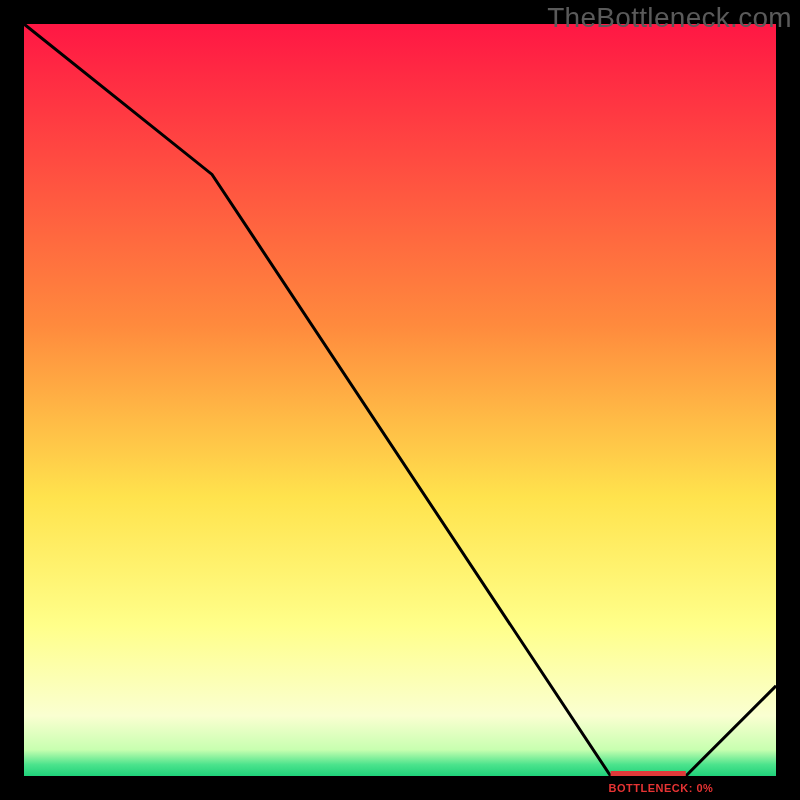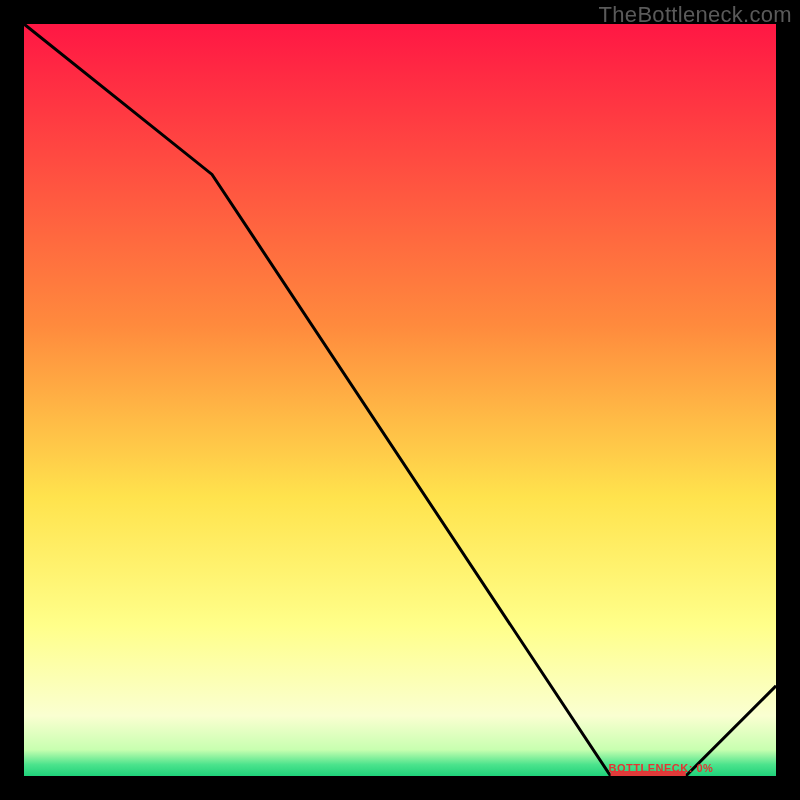--- a/index.html
+++ b/index.html
@@ -9,21 +9,21 @@
     height: 800px;
     background: #000;
     font-family: Arial, Helvetica, sans-serif;
     position: relative;
   }
   .watermark {
     position: absolute;
     top: 2px;
     right: 8px;
     color: #5a5a5a;
-    font-size: 22px;
+    font-size: 28px;
     font-weight: 500;
     letter-spacing: 0.3px;
     z-index: 10;
   }
   .chart-frame {
     position: absolute;
     left: 24px;
     top: 24px;
     width: 752px;
     height: 752px;
@@ -57,14 +57,14 @@
           <stop offset="92%" stop-color="#faffd1"></stop>
           <stop offset="96.5%" stop-color="#c8ffb0"></stop>
           <stop offset="98.5%" stop-color="#4be38c"></stop>
           <stop offset="100%" stop-color="#1fd17a"></stop>
         </linearGradient>
     </defs>
     <rect id="grad-rect" x="0" y="0" width="752" height="752" fill="url(#bg-grad)"></rect>
     <path id="curve-path" fill="none" stroke="#000" stroke-width="3" d="M0.0 0.0 L188.0 150.4 L586.6 752.0 L661.8 752.0 L752.0 661.8 "></path>
     <rect id="marker-rect" height="6" fill="#e03a3a" x="586.6" y="747.0" width="75.2"></rect>
   </svg>
-  <div id="marker-label" class="marker-label" style="left: 584.56px; top: 738px;">BOTTLENECK: 0%</div>
+  <div id="marker-label" class="marker-label" style="left: 584.56px; top: 758px;">BOTTLENECK: 0%</div>
 </div>
 
 </body></html>

